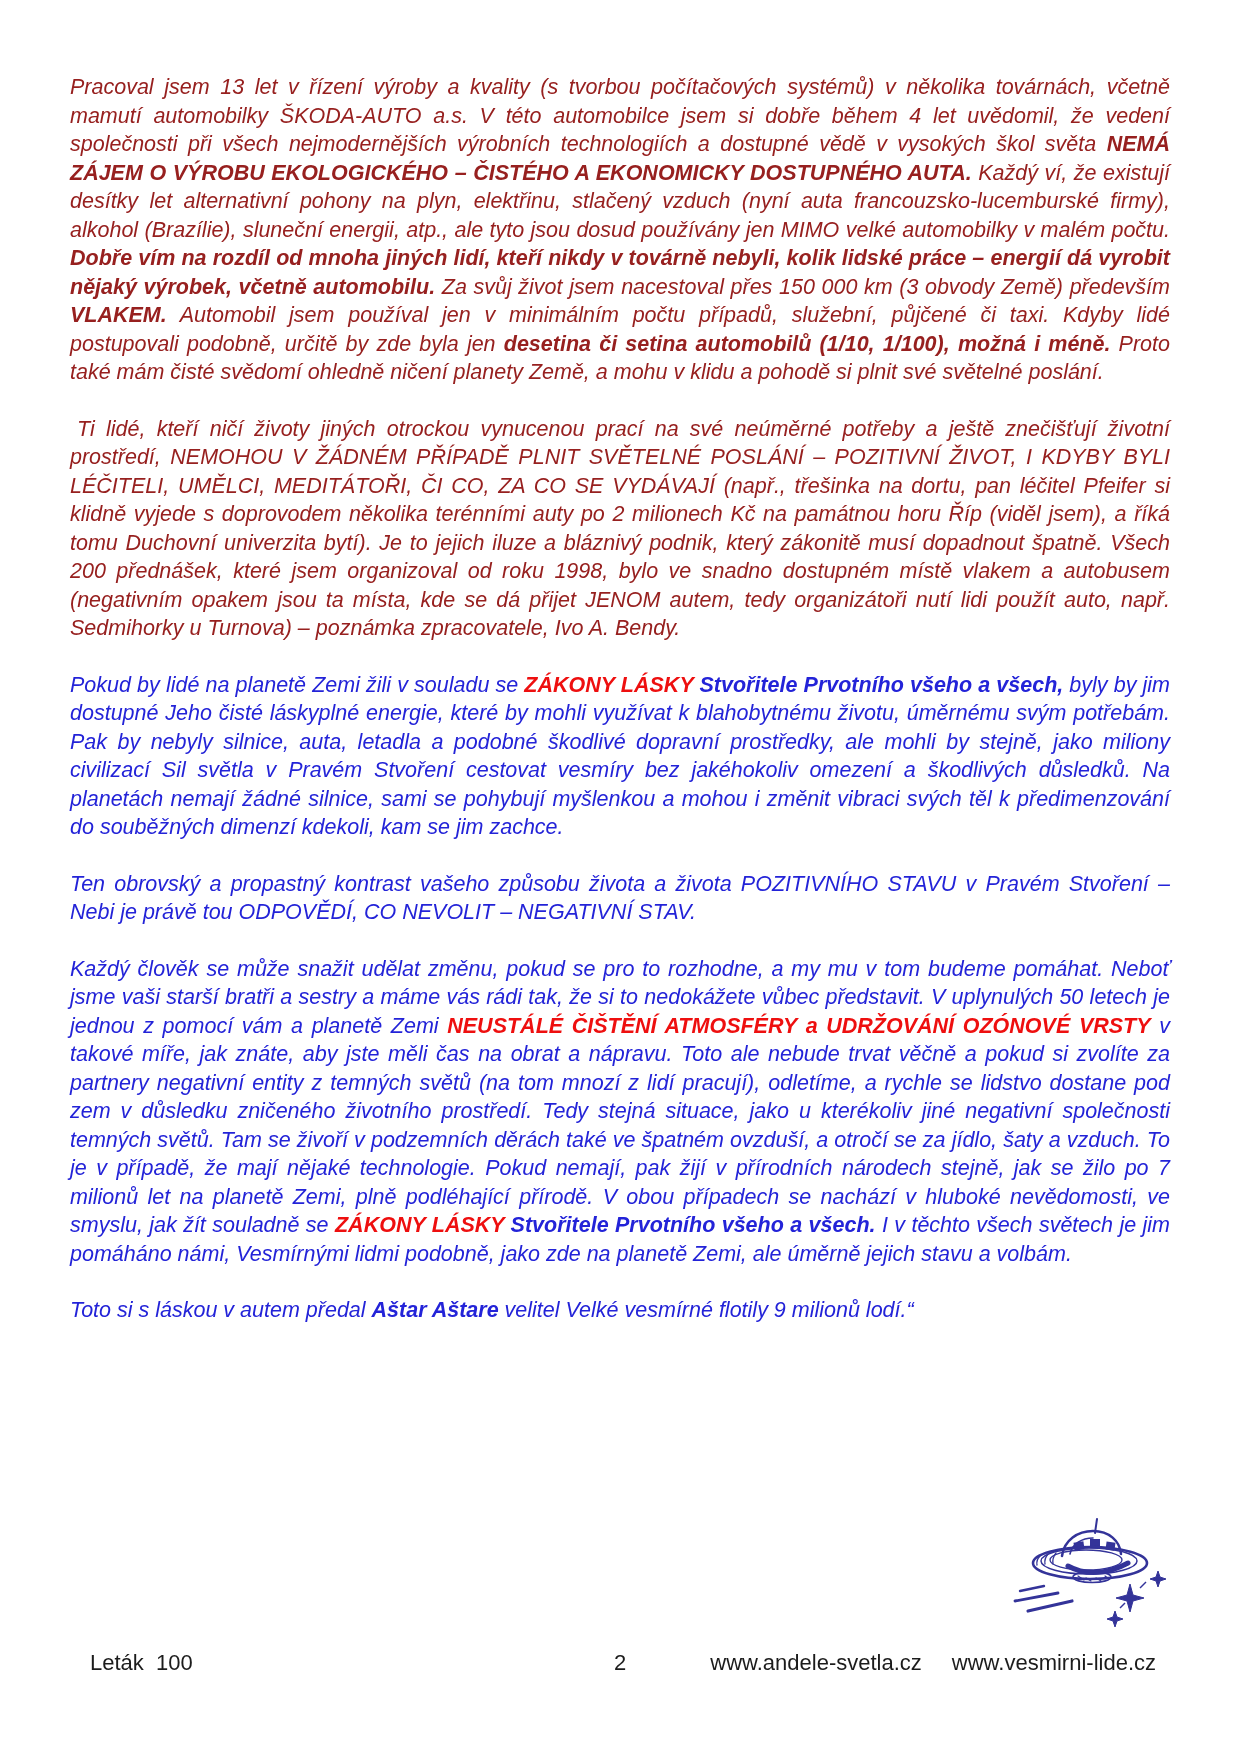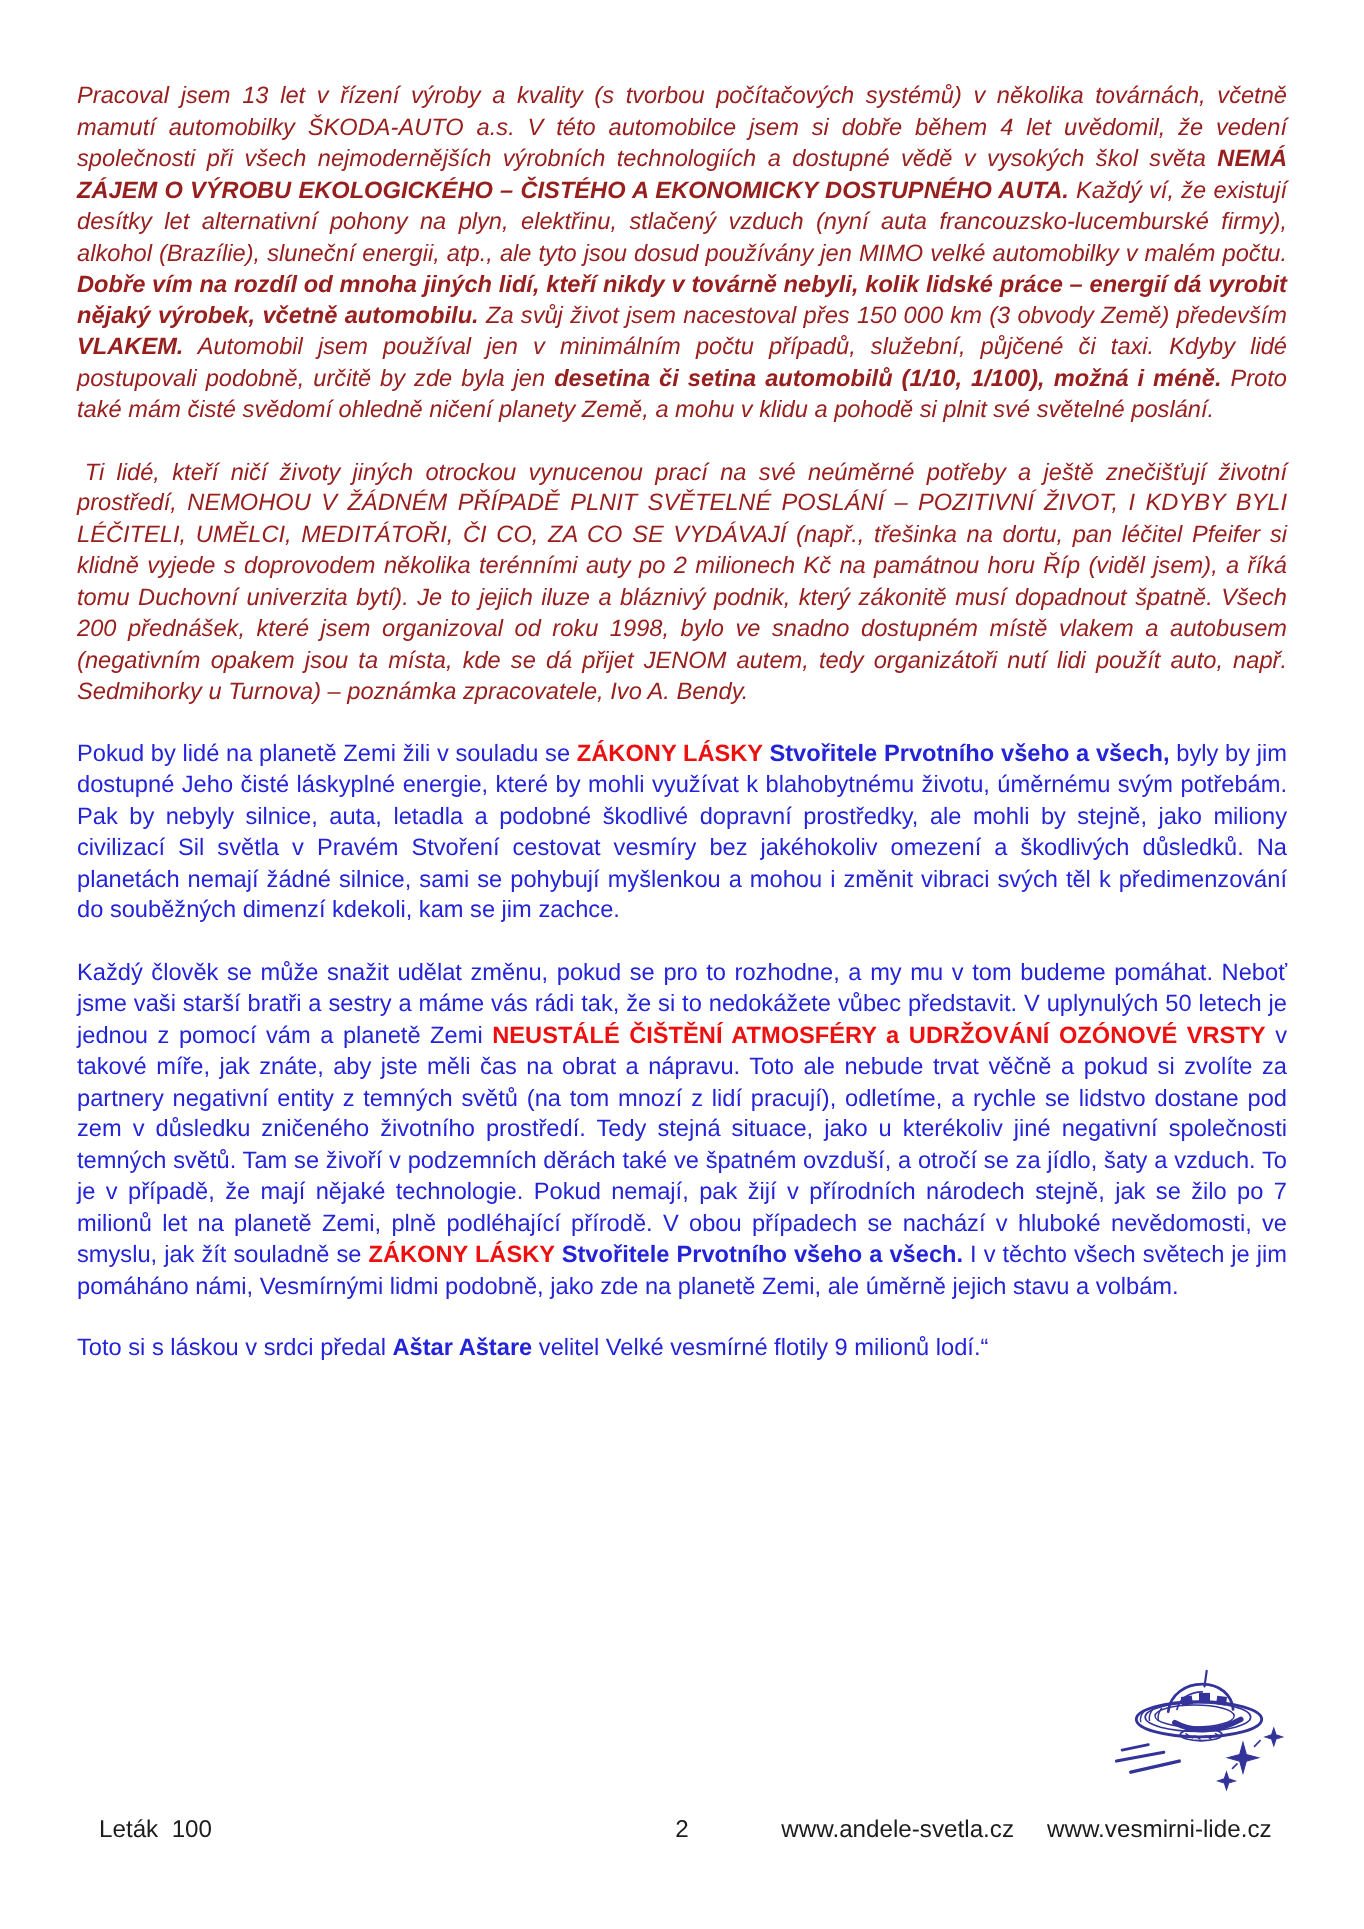--- a/index.html
+++ b/index.html
@@ -13,20 +13,21 @@
   }
   .content{
     position:absolute;
     left:70px;top:73px;width:1100px;
   }
   .content p{
     margin:0 0 28px 0;
     font-size:21.5px;
     line-height:28.5px;
     text-align:justify;
+    font-style:italic;
   }
   p.dark-red-italic{color:var(--dark-red);font-style:italic;}
   p.blue-regular{color:var(--blue);}
   p.indent{text-indent:7px;}
   p.gap-lg{margin-bottom:58px;}
   .run-bold{font-weight:bold;}
   .run-red-bold{color:var(--bright-red);font-weight:bold;}
   .ufo{
     position:absolute;
     left:1012px;top:1516px;
@@ -45,22 +46,23 @@
 </style>
 </head>
 <body>
 
 <div class="page">
 
   <main class="content">
     <p class="dark-red-italic"><span>Pracoval jsem 13 let v řízení výroby a kvality (s tvorbou počítačových systémů) v několika továrnách, včetně mamutí automobilky ŠKODA-AUTO a.s. V této automobilce jsem si dobře během 4 let uvědomil, že vedení společnosti při všech nejmodernějších výrobních technologiích a dostupné vědě v vysokých škol světa </span><span class="run-bold">NEMÁ ZÁJEM O VÝROBU EKOLOGICKÉHO – ČISTÉHO A EKONOMICKY DOSTUPNÉHO AUTA.</span><span> Každý ví, že existují desítky let alternativní pohony na plyn, elektřinu, stlačený vzduch (nyní auta francouzsko-lucemburské firmy), alkohol (Brazílie), sluneční energii, atp., ale tyto jsou dosud používány jen MIMO velké automobilky v malém počtu. </span><span class="run-bold">Dobře vím na rozdíl od mnoha jiných lidí, kteří nikdy v továrně nebyli, kolik lidské práce – energií dá vyrobit nějaký výrobek, včetně automobilu.</span><span> Za svůj život jsem nacestoval přes 150 000 km (3 obvody Země) především </span><span class="run-bold">VLAKEM.</span><span> Automobil jsem používal jen v minimálním počtu případů, služební, půjčené či taxi. Kdyby lidé postupovali podobně, určitě by zde byla jen </span><span class="run-bold">desetina či setina automobilů (1/10, 1/100), možná i méně.</span><span> Proto také mám čisté svědomí ohledně ničení planety Země, a mohu v klidu a pohodě si plnit své světelné poslání.</span></p>
     <p class="indent dark-red-italic"><span>Ti lidé, kteří ničí životy jiných otrockou vynucenou prací na své neúměrné potřeby a ještě znečišťují životní prostředí, NEMOHOU V ŽÁDNÉM PŘÍPADĚ PLNIT SVĚTELNÉ POSLÁNÍ – POZITIVNÍ ŽIVOT, I KDYBY BYLI LÉČITELI, UMĚLCI, MEDITÁTOŘI, ČI CO, ZA CO SE VYDÁVAJÍ (např., třešinka na dortu, pan léčitel Pfeifer si klidně vyjede s doprovodem několika terénními auty po 2 milionech Kč na památnou horu Říp (viděl jsem), a říká tomu Duchovní univerzita bytí). Je to jejich iluze a bláznivý podnik, který zákonitě musí dopadnout špatně. Všech 200 přednášek, které jsem organizoval od roku 1998, bylo ve snadno dostupném místě vlakem a autobusem (negativním opakem jsou ta místa, kde se dá přijet JENOM autem, tedy organizátoři nutí lidi použít auto, např. Sedmihorky u Turnova) – poznámka zpracovatele, Ivo A. Bendy.</span></p>
     <p class="blue-regular"><span>Pokud by lidé na planetě Zemi žili v souladu se </span><span class="run-red-bold">ZÁKONY LÁSKY</span><span class="run-bold"> Stvořitele Prvotního všeho a všech,</span><span> byly by jim dostupné Jeho čisté láskyplné energie, které by mohli využívat k blahobytnému životu, úměrnému svým potřebám. Pak by nebyly silnice, auta, letadla a podobné škodlivé dopravní prostředky, ale mohli by stejně, jako miliony civilizací Sil světla v Pravém Stvoření cestovat vesmíry bez jakéhokoliv omezení a škodlivých důsledků. Na planetách nemají žádné silnice, sami se pohybují myšlenkou a mohou i změnit vibraci svých těl k předimenzování do souběžných dimenzí kdekoli, kam se jim zachce.</span></p>
+    <p class="blue-regular"><span>Ten obrovský a propastný kontrast vašeho způsobu života a života POZITIVNÍHO STAVU v Pravém Stvoření – Nebi je právě tou ODPOVĚDÍ, CO NEVOLIT – NEGATIVNÍ STAV.</span></p>
     <p class="blue-regular"><span>Každý člověk se může snažit udělat změnu, pokud se pro to rozhodne, a my mu v tom budeme pomáhat. Neboť jsme vaši starší bratři a sestry a máme vás rádi tak, že si to nedokážete vůbec představit. V uplynulých 50 letech je jednou z pomocí vám a planetě Zemi </span><span class="run-red-bold">NEUSTÁLÉ ČIŠTĚNÍ ATMOSFÉRY a UDRŽOVÁNÍ OZÓNOVÉ VRSTY</span><span> v takové míře, jak znáte, aby jste měli čas na obrat a nápravu. Toto ale nebude trvat věčně a pokud si zvolíte za partnery negativní entity z temných světů (na tom mnozí z lidí pracují), odletíme, a rychle se lidstvo dostane pod zem v důsledku zničeného životního prostředí. Tedy stejná situace, jako u kterékoliv jiné negativní společnosti temných světů. Tam se živoří v podzemních děrách také ve špatném ovzduší, a otročí se za jídlo, šaty a vzduch. To je v případě, že mají nějaké technologie. Pokud nemají, pak žijí v přírodních národech stejně, jak se žilo po 7 milionů let na planetě Zemi, plně podléhající přírodě. V obou případech se nachází v hluboké nevědomosti, ve smyslu, jak žít souladně se </span><span class="run-red-bold">ZÁKONY LÁSKY</span><span class="run-bold"> Stvořitele Prvotního všeho a všech.</span><span> I v těchto všech světech je jim pomáháno námi, Vesmírnými lidmi podobně, jako zde na planetě Zemi, ale úměrně jejich stavu a volbám.</span></p>
-    <p class="gap-lg blue-regular"><span>Toto si s láskou v srdci předal </span><span class="run-bold">Aštar Aštare</span><span> velitel Velké vesmírné flotily 9 milionů lodí.“</span></p>
+    <p class="gap-lg blue-regular"><span>Toto si s láskou v autem předal </span><span class="run-bold">Aštar Aštare</span><span> velitel Velké vesmírné flotily 9 milionů lodí.“</span></p>
   </main>
 
   <svg class="ufo" viewBox="0 0 160 115" width="160" height="115" aria-hidden="true">
     <g fill="none" stroke="currentColor" stroke-linecap="round">
       <line x1="85" y1="3" x2="83" y2="17" stroke-width="2"></line>
       <path d="M50 40 C52 24 66 15 81 15 C97 15 108 25 109 38" stroke-width="2.5"></path>
       <path d="M58 38 C60 28 70 22 81 22" stroke-width="1.6"></path>
       <g fill="currentColor" stroke="none">
         <rect x="62" y="26" width="10" height="8" transform="rotate(-8 67 30)"></rect>
         <rect x="78" y="23" width="10" height="8"></rect>

